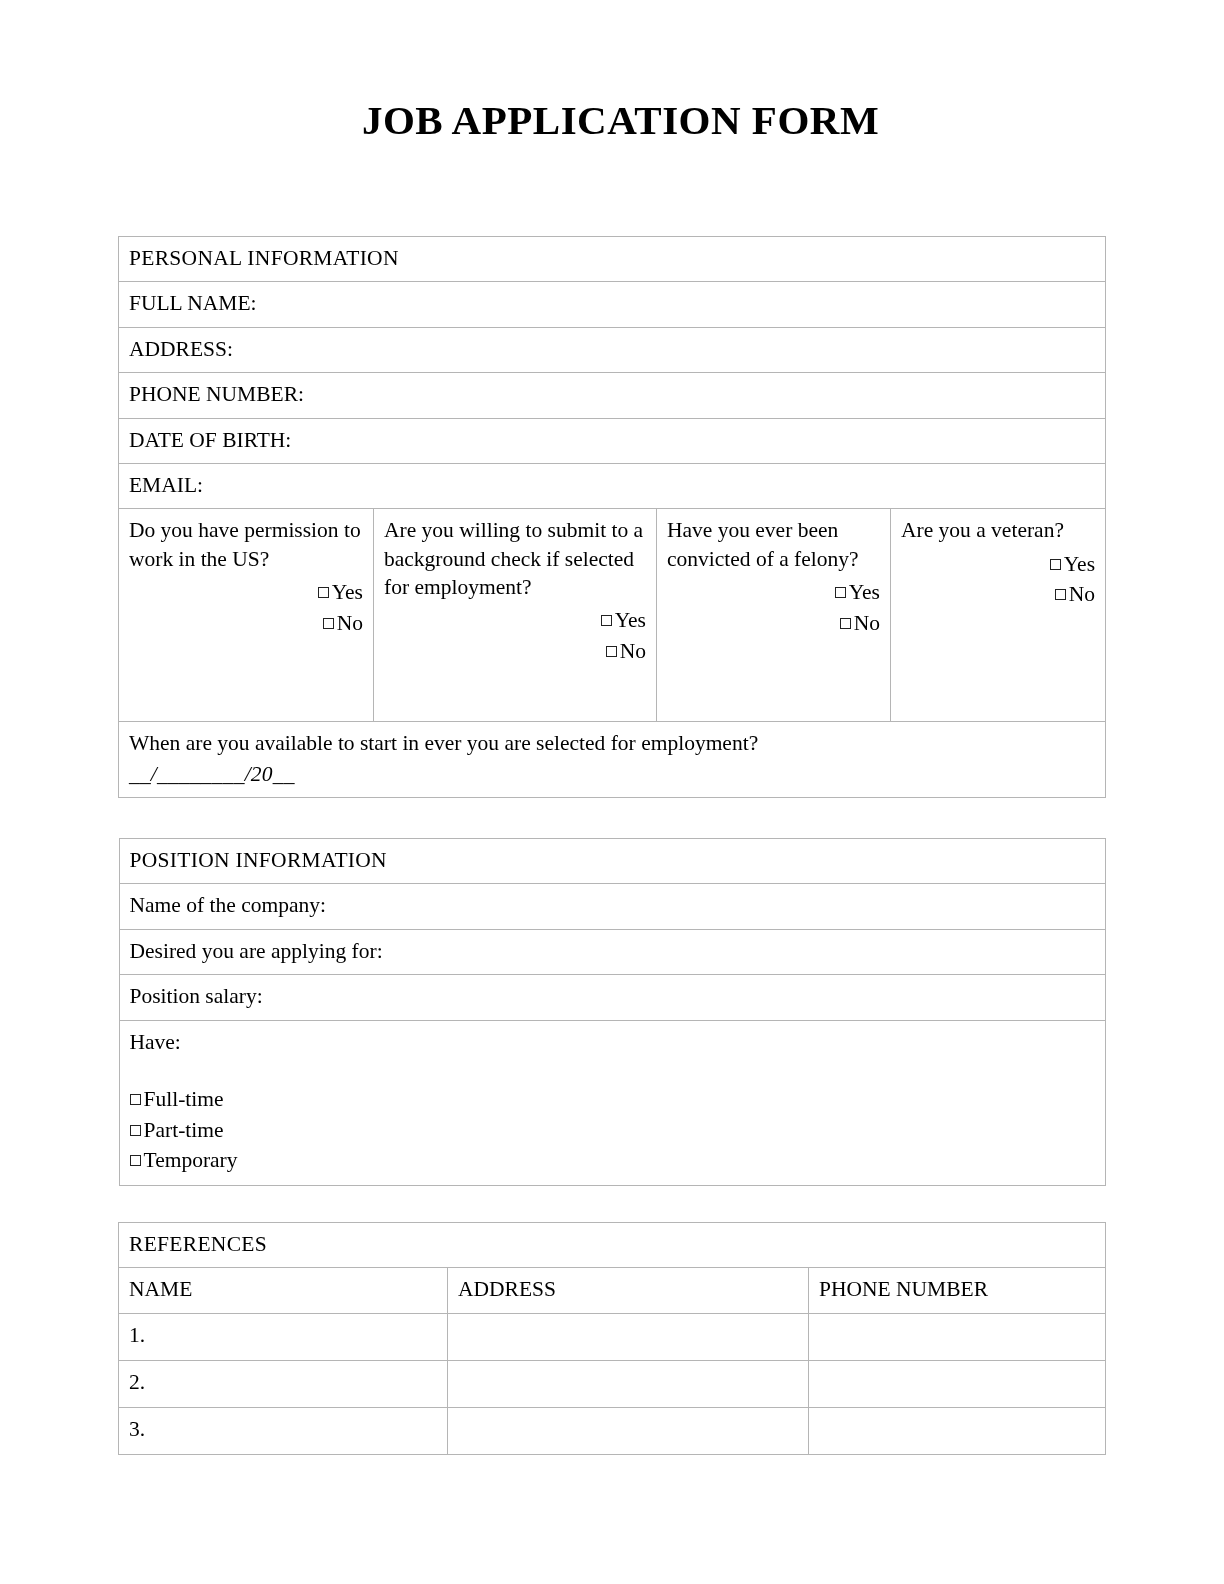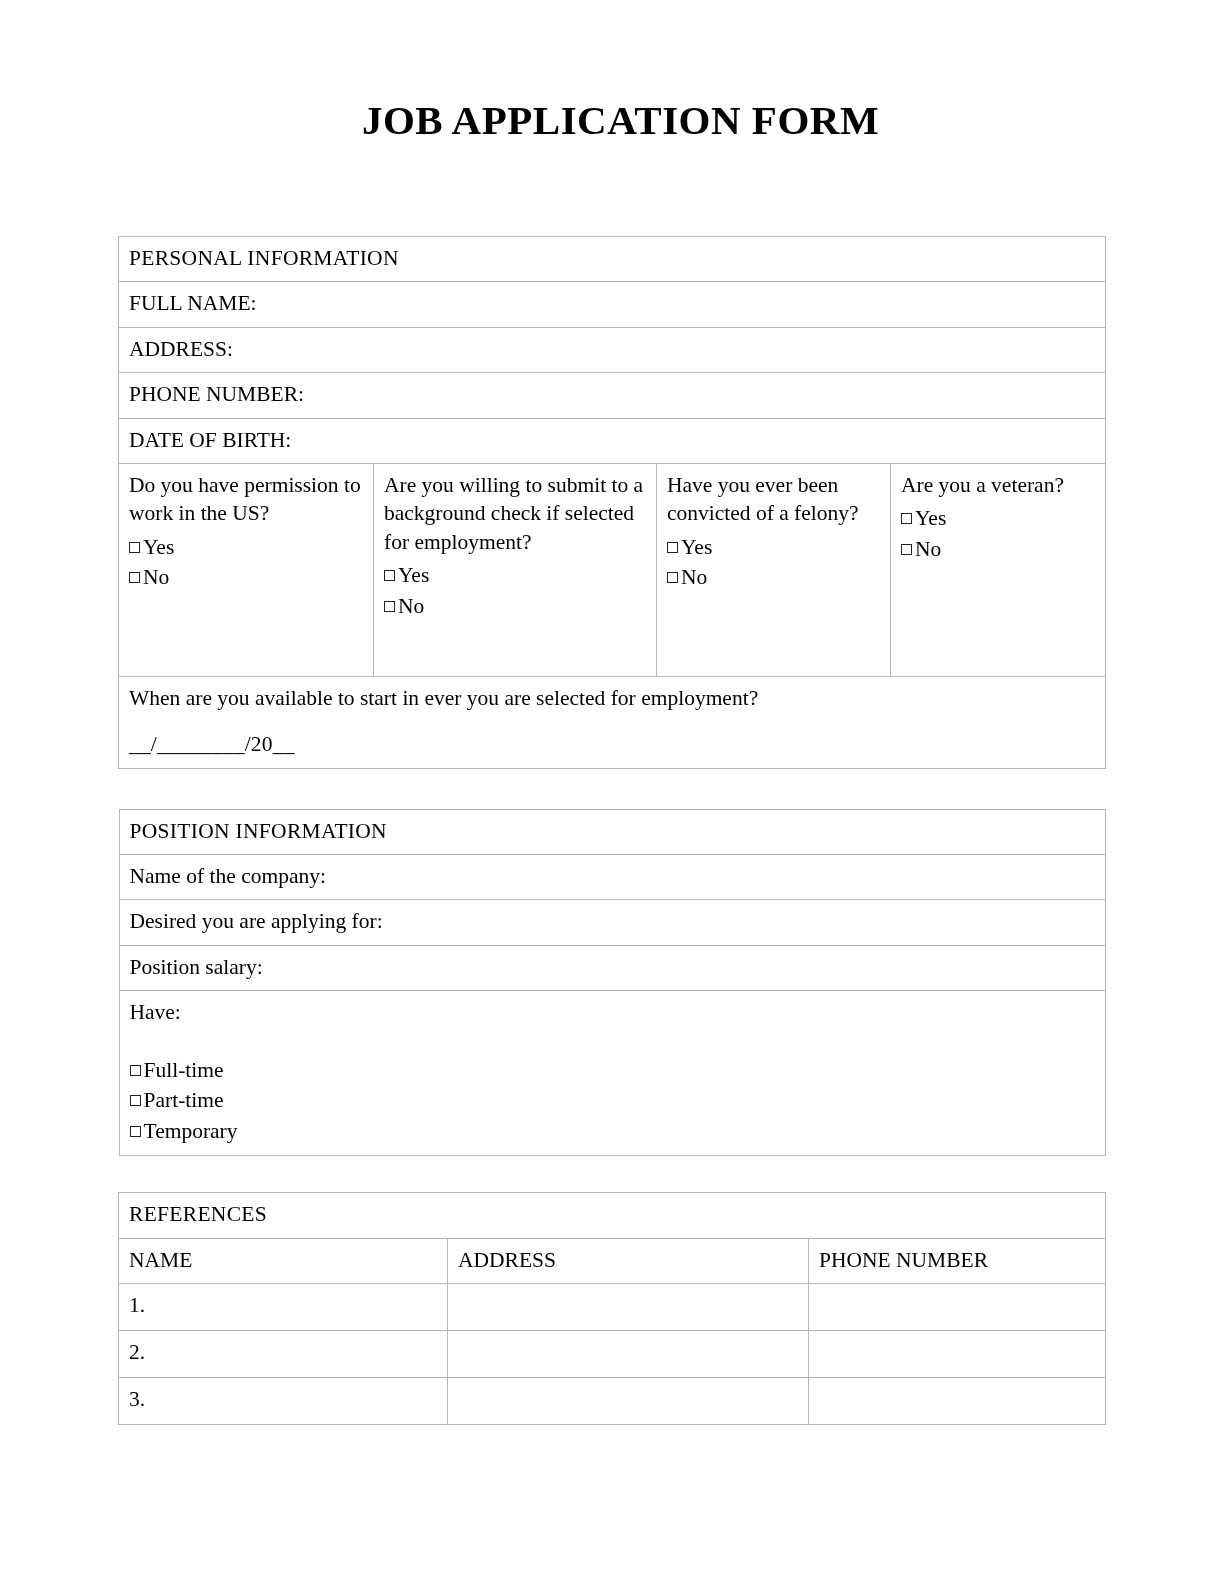--- a/index.html
+++ b/index.html
@@ -64,20 +64,21 @@
 
   .qcell {
     vertical-align: top;
   }
   .q-text {
     display: block;
     margin-bottom: 4px;
   }
   .opts {
     margin-top: 14px;
+    text-align: right;
   }
   .opt {
     display: block;
     white-space: nowrap;
     line-height: 1.42;
   }
   .cb {
     display: inline-block;
     width: 11px;
     height: 11px;
@@ -86,22 +87,23 @@
     vertical-align: 1px;
     box-sizing: border-box;
     background: #fff;
   }
 
   .avail-cell {
     padding-bottom: 16px;
   }
   .avail-line {
     display: block;
-    margin-top: 18px;
+    margin-top: 2px;
     letter-spacing: 0.2px;
+    font-style: italic;
   }
 
   .gap-lg { height: 40px; }
   .gap-md { height: 36px; }
 
   .time-label { display:block; }
   .time-opts { margin-left: 36px; margin-top: 2px;}
 
   .ref-head td {
     text-align: center;
@@ -146,20 +148,23 @@
       </tr>
       <tr class="row-line">
         <td colspan="4">ADDRESS:</td>
       </tr>
       <tr class="row-line">
         <td colspan="4">PHONE NUMBER:</td>
       </tr>
       <tr class="row-line">
         <td colspan="4">DATE OF BIRTH:</td>
       </tr>
+      <tr class="row-line">
+        <td colspan="4">EMAIL:</td>
+      </tr>
       <tr>
         <td class="qcell" style="height:196px">
           <span class="q-text">Do you have permission to work in the US?</span>
           <span class="opts">
             <span class="opt"><span class="cb"></span><span>Yes</span></span>
             <span class="opt"><span class="cb"></span><span>No</span></span>
           </span>
         </td>
         <td class="qcell">
           <span class="q-text">Are you willing to submit to a background check if selected for employment?</span>

